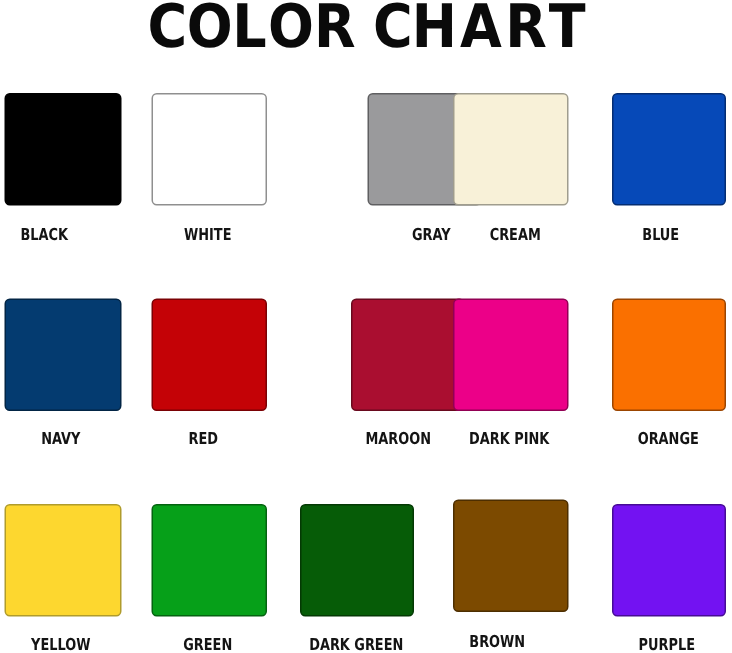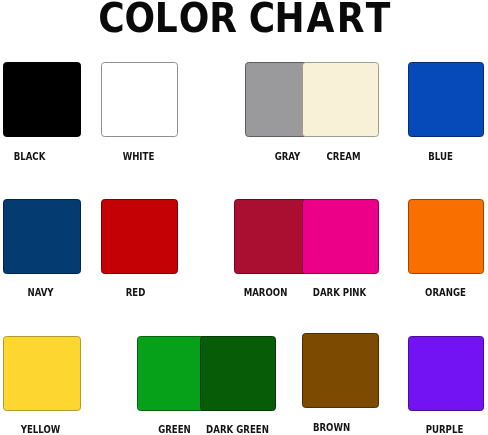--- a/index.html
+++ b/index.html
@@ -88,21 +88,21 @@
         <div class="label" style="top: 87.5px; margin-left: 1px;">DARK PINK</div>
       </div>
       <div class="cell" style="left: 408px; top: 198.5px; width: 75.8px;">
         <div class="swatch" style="width: 75.8px; height: 75px; background: rgb(250, 112, 0); border-color: rgb(155, 69, 0);"></div>
         <div class="label" style="top: 87.5px; margin-left: 1px;">ORANGE</div>
       </div>
       <div class="cell" style="left: 3px; top: 335.7px; width: 77.5px;">
         <div class="swatch" style="width: 77.5px; height: 75px; background: rgb(253, 215, 47); border-color: rgb(176, 156, 44);"></div>
         <div class="label" style="top: 87.5px; margin-left: 0px;">YELLOW</div>
       </div>
-      <div class="cell" style="left: 101px; top: 335.7px; width: 76.6px; margin-left: 36px;">
+      <div class="cell" style="left: 101px; top: 335.7px; width: 76.6px;">
         <div class="swatch" style="width: 76.6px; height: 75px; background: rgb(6, 160, 25); border-color: rgb(4, 99, 16);"></div>
         <div class="label" style="top: 87.5px; margin-left: 1px;">GREEN</div>
       </div>
       <div class="cell" style="left: 200px; top: 335.7px; width: 76.2px;">
         <div class="swatch" style="width: 76.2px; height: 75px; background: rgb(6, 92, 7); border-color: rgb(4, 57, 4);"></div>
         <div class="label" style="top: 87.5px; margin-left: 1px;">DARK GREEN</div>
       </div>
       <div class="cell" style="left: 302px; top: 333px; width: 60px;">
         <div class="swatch" style="width: 76.7px; height: 75px; background: rgb(124, 74, 0); border-color: rgb(77, 46, 0);"></div>
         <div class="label" style="top: 87.5px; margin-left: 1px;">BROWN</div>

